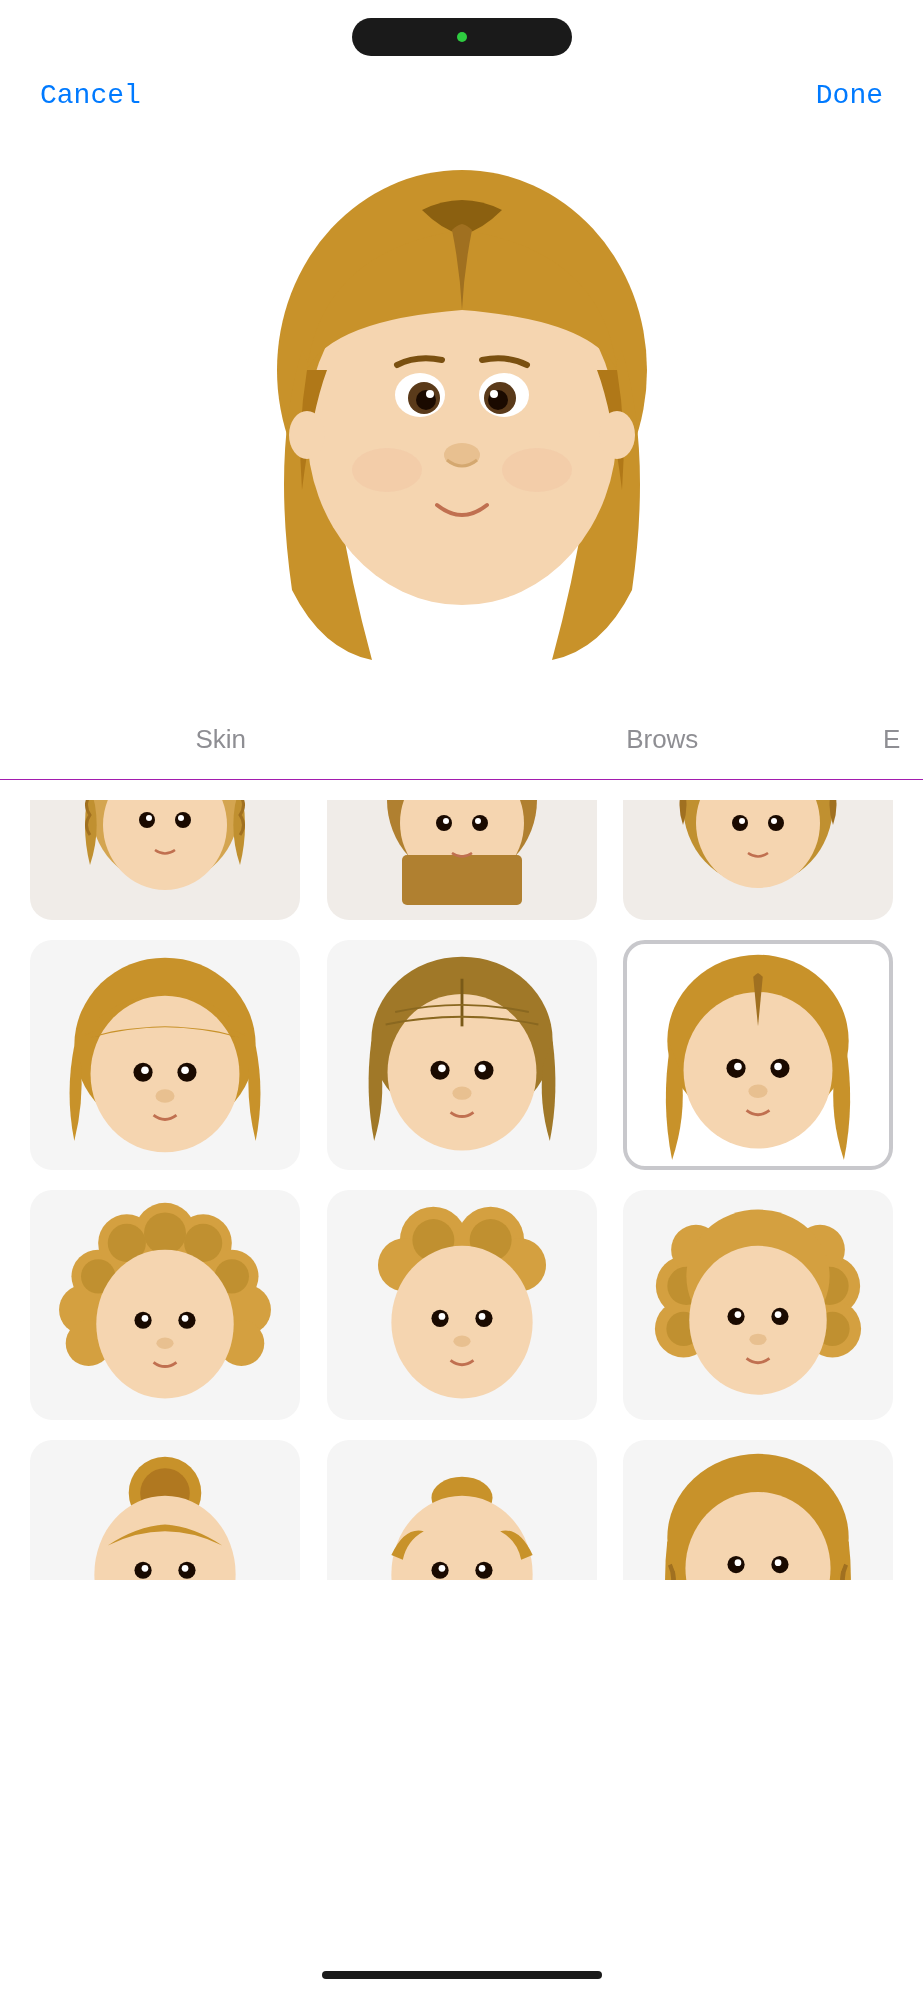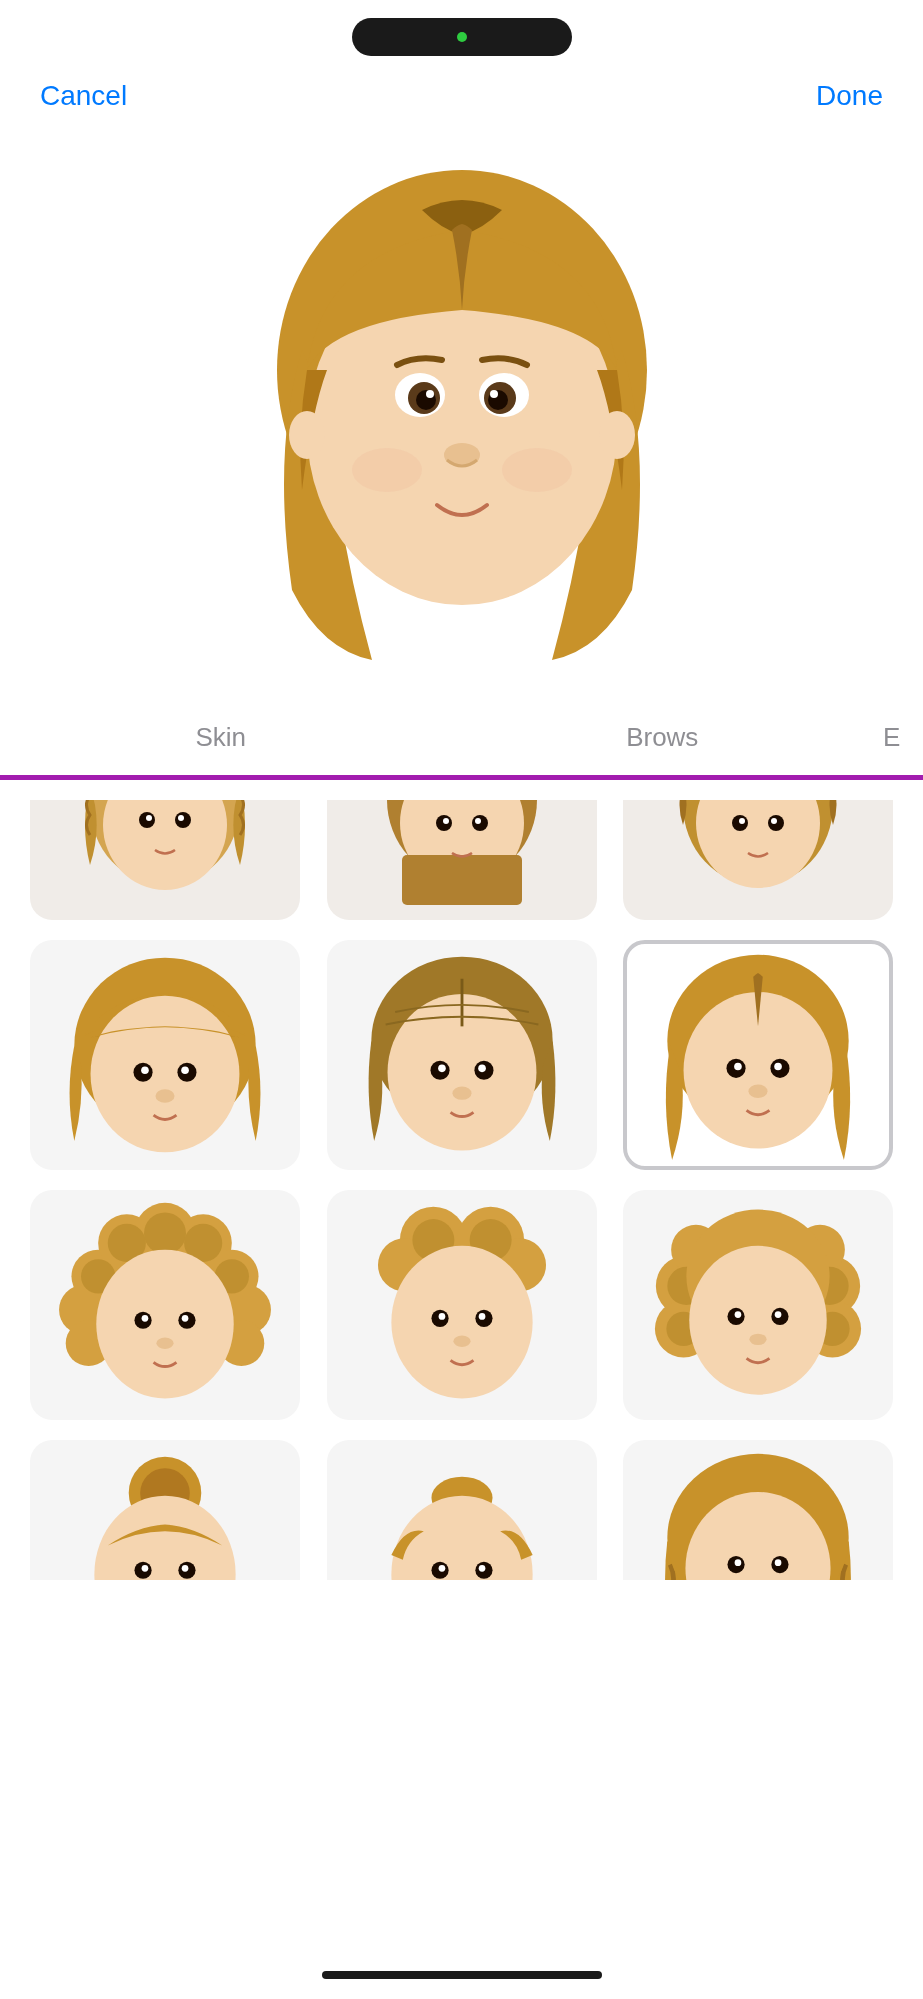--- a/index.html
+++ b/index.html
@@ -39,20 +39,21 @@
     .header {
       position: absolute;
       top: 80px;
       left: 0;
       right: 0;
       display: flex;
       justify-content: space-between;
       align-items: center;
       padding: 0 40px;
       z-index: 10;
+      font-family: Liberation Mono, monospace;
     }
     .header-cancel {
       color: #007aff;
       font-size: 28px;
       font-weight: 400;
       cursor: pointer;
     }
     .header-done {
       color: #007aff;
       font-size: 28px;
@@ -83,21 +84,21 @@
     
     .tab-bar {
       position: absolute;
       top: 700px;
       left: 0;
       right: 0;
       height: 80px;
       background: #ffffff;
       display: flex;
       align-items: center;
-      border-bottom: 5px solid #a21caf;
+      border-bottom: 1px solid #a21caf;
       overflow: hidden;
     }
     .tab-item {
       flex: 1;
       text-align: center;
       font-size: 26px;
       color: #8e8e93;
       cursor: pointer;
       padding: 10px 0;
     }

